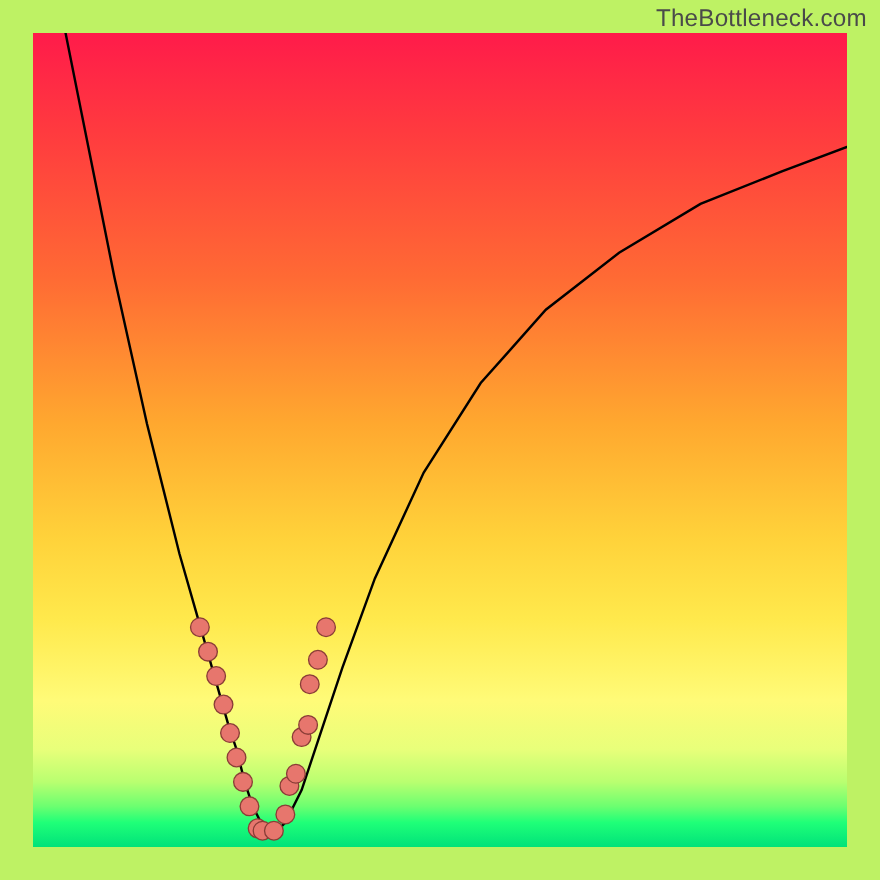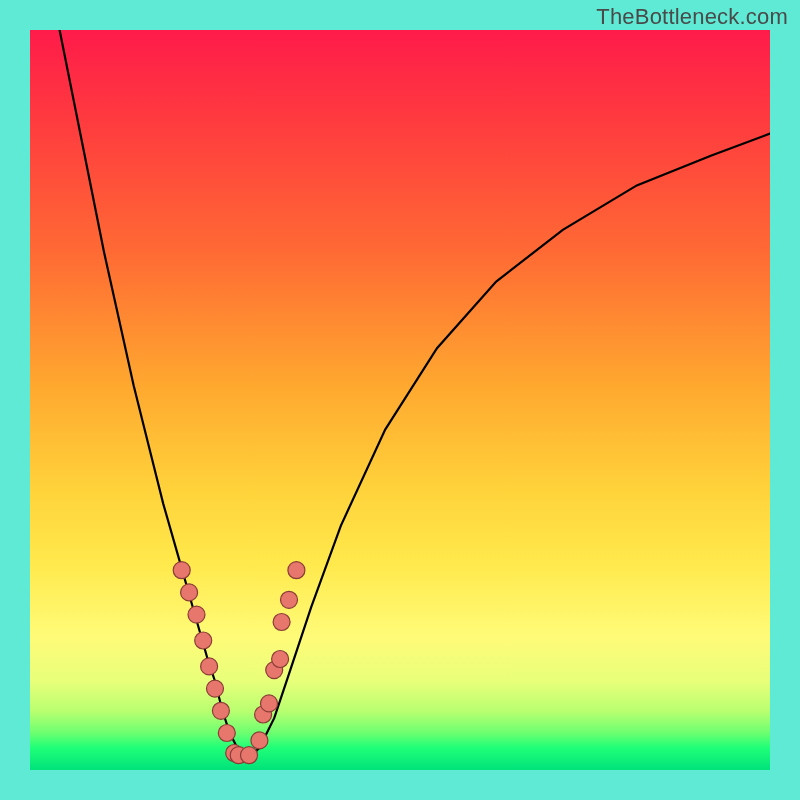--- a/index.html
+++ b/index.html
@@ -10,21 +10,21 @@
     overflow: hidden;
     background: #000;
     font-family: Arial, Helvetica, sans-serif;
   }
   .frame {
     position: absolute;
     left: 0;
     top: 0;
     width: 800px;
     height: 800px;
-    background: #5eead4;
+    background: #bef264;
   }
   .plot {
     position: absolute;
     left: 30px;
     top: 30px;
     width: 740px;
     height: 740px;
     
     background: linear-gradient(to bottom,
       #ff1b4a 0%,

